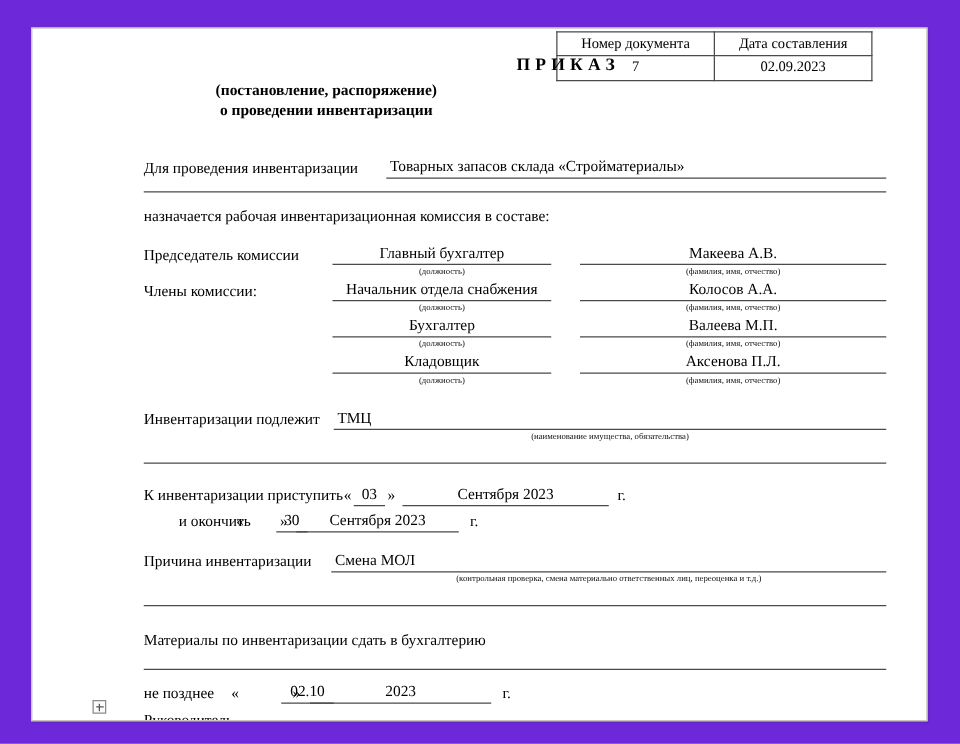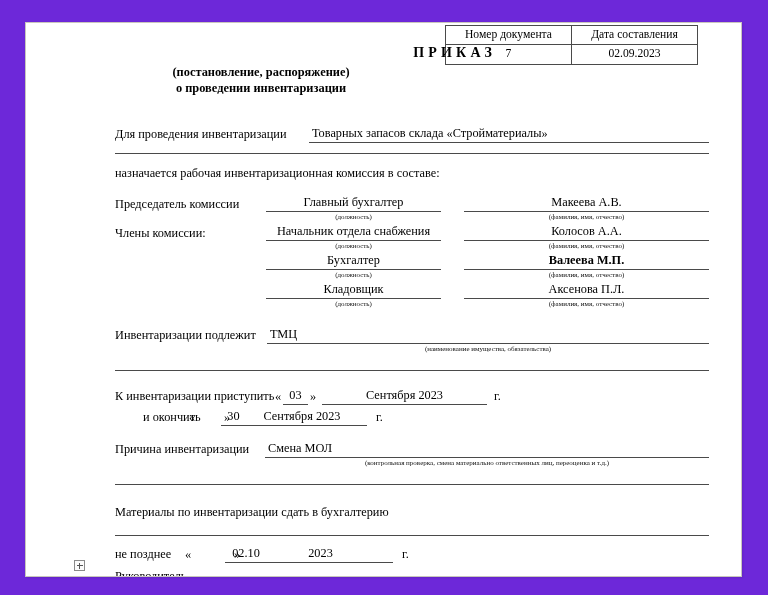--- a/index.html
+++ b/index.html
@@ -174,21 +174,21 @@
 
       <div class="lbl" style="left:89px; top:203px;">Члены комиссии:</div>
 
       <div class="fill" style="left:240px; top:201px; width:175px;">Начальник отдела снабжения</div>
       <div class="cap" style="left:240px; top:219px; width:175px;">(должность)</div>
       <div class="fill" style="left:438px; top:201px; width:245px;">Колосов А.А.</div>
       <div class="cap" style="left:438px; top:219px; width:245px;">(фамилия, имя, отчество)</div>
 
       <div class="fill" style="left:240px; top:230px; width:175px;">Бухгалтер</div>
       <div class="cap" style="left:240px; top:248px; width:175px;">(должность)</div>
-      <div class="fill" style="left:438px; top:230px; width:245px;font-weight:bold;">Валеева М.П.</div>
+      <div class="fill" style="left:438px; top:230px; width:245px;">Валеева М.П.</div>
       <div class="cap" style="left:438px; top:248px; width:245px;">(фамилия, имя, отчество)</div>
 
       <div class="fill" style="left:240px; top:259px; width:175px;">Кладовщик</div>
       <div class="cap" style="left:240px; top:277px; width:175px;">(должность)</div>
       <div class="fill" style="left:438px; top:259px; width:245px;">Аксенова П.Л.</div>
       <div class="cap" style="left:438px; top:277px; width:245px;">(фамилия, имя, отчество)</div>
 
       <div class="lbl" style="left:89px; top:305px;">Инвентаризации подлежит</div>
       <div class="fill lft" style="left:241px; top:304px; width:442px; padding-left:3px;">ТМЦ</div>
       <div class="cap" style="left:241px; top:322px; width:442px;">(наименование имущества, обязательства)</div>

